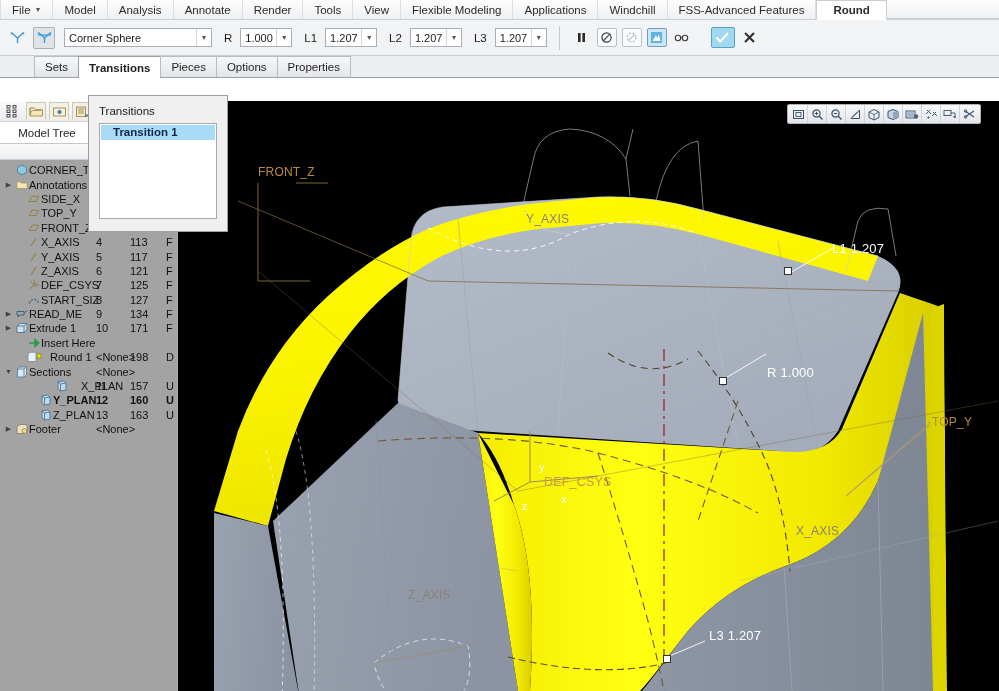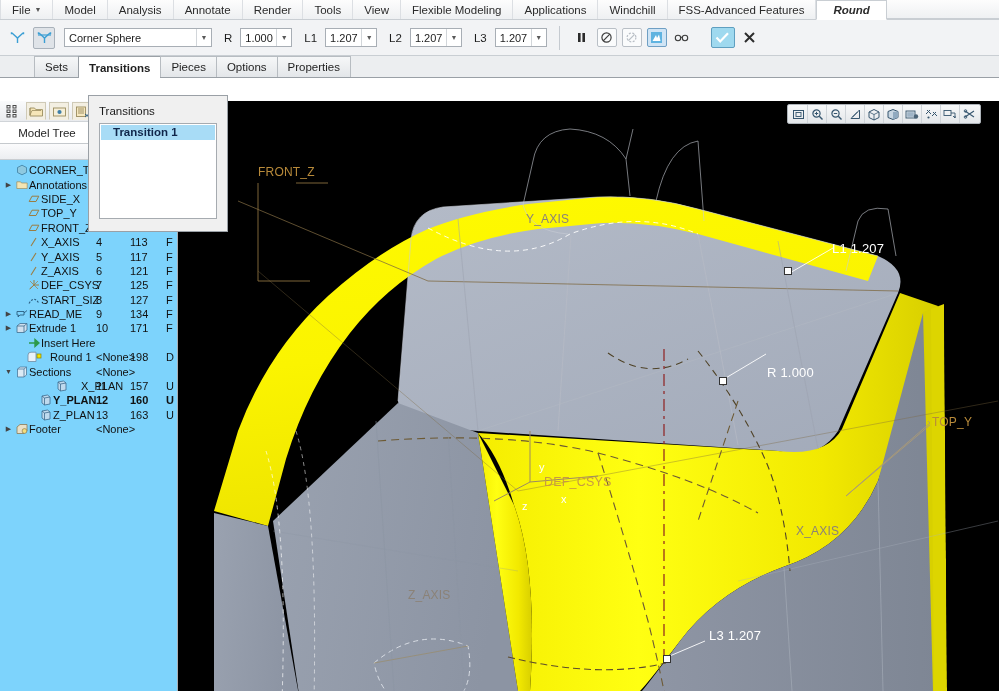--- a/index.html
+++ b/index.html
@@ -26,21 +26,20 @@
     display: flex; align-items: center;
     font-size: 11.5px;
     color: #2b2b2b;
     border-right: 1px solid #dcdfe3;
     white-space: nowrap;
     cursor: default;
   }
   .menu-item:first-child { border-left: 1px solid #dcdfe3; }
   .menu-caret { font-size: 7px; margin-left: 4px; color: #555; }
   .menu-item.active-ctx {
-    font-style: italic;
     font-weight: bold;
     background: #ffffff;
     border-top: 1px solid #c9ced3;
     border-left: 1px solid #c9ced3;
     border-right: 1px solid #c9ced3;
     border-bottom: 1px solid #ffffff;
     margin-bottom: -1px;
     padding: 0 16px;
   }
   #menubar-filler { flex: 1; border-bottom: 1px solid #c9ced3; }
@@ -136,21 +135,21 @@
   
   #main {
     position: absolute;
     top: 101px; left: 0; right: 0; bottom: 0;
     display: flex;
   }
 
   
   #navigator {
     width: 178px;
-    background: #7dd3fc;
+    background: #a3a3a3;
     border-right: 1px solid #a9aeb3;
     display: flex; flex-direction: column;
     position: relative;
   }
   #nav-iconbar {
     height: 21px;
     background: linear-gradient(#fafbfc, #e9ebee);
     border-bottom: 1px solid #d0d4d8;
     display: flex; align-items: center;
     padding-left: 3px;

